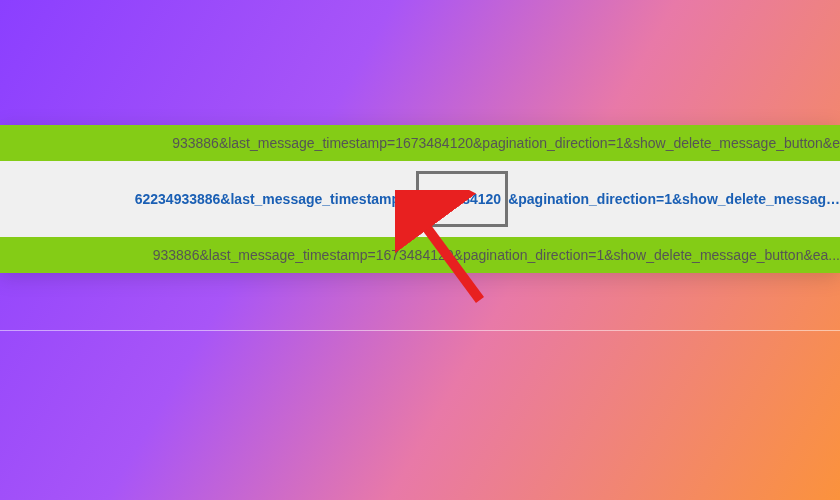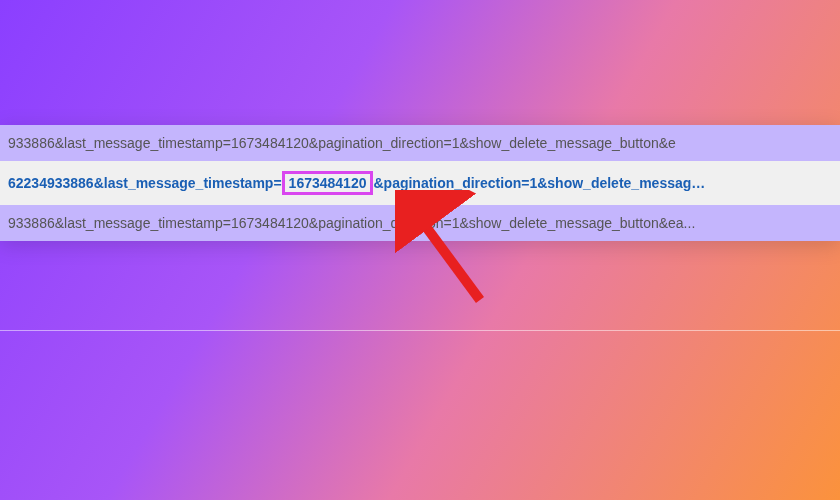--- a/index.html
+++ b/index.html
@@ -9,43 +9,45 @@
       background: linear-gradient(120deg, #8b3fff 0%, #a855f7 35%, #e879a8 60%, #fb923c 100%);
       font-family: -apple-system, BlinkMacSystemFont, "Segoe UI", Arial, sans-serif;
       position: relative;
       overflow: hidden;
     }
     .panel {
       position: absolute;
       left: 0;
       right: 0;
       top: 125px;
-      background: #c4b5fd;
+      background: #84cc16;
       box-shadow: 0 4px 20px rgba(0,0,0,0.15);
+      text-align: right;
     }
     .row {
       padding: 10px 0 10px 8px;
       font-size: 14px;
       color: #555;
       white-space: nowrap;
       overflow: hidden;
       text-overflow: ellipsis;
       font-family: Arial, sans-serif;
     }
     .row.highlighted {
       background: #f0f0f0;
       color: #1a5fb4;
       font-weight: 600;
       position: relative;
     }
     .row.highlighted .boxed {
-      border: 3px solid #d946ef;
-      padding: 2px 4px;
+      border: 3px solid #737373;
+      padding: 18px 4px;
       display: inline-block;
       line-height: 1;
+      margin-left: 8px;
     }
     .divider {
       position: absolute;
       left: 0;
       right: 0;
       top: 330px;
       height: 1px;
       background: rgba(255,255,255,0.5);
     }
     .arrow {

